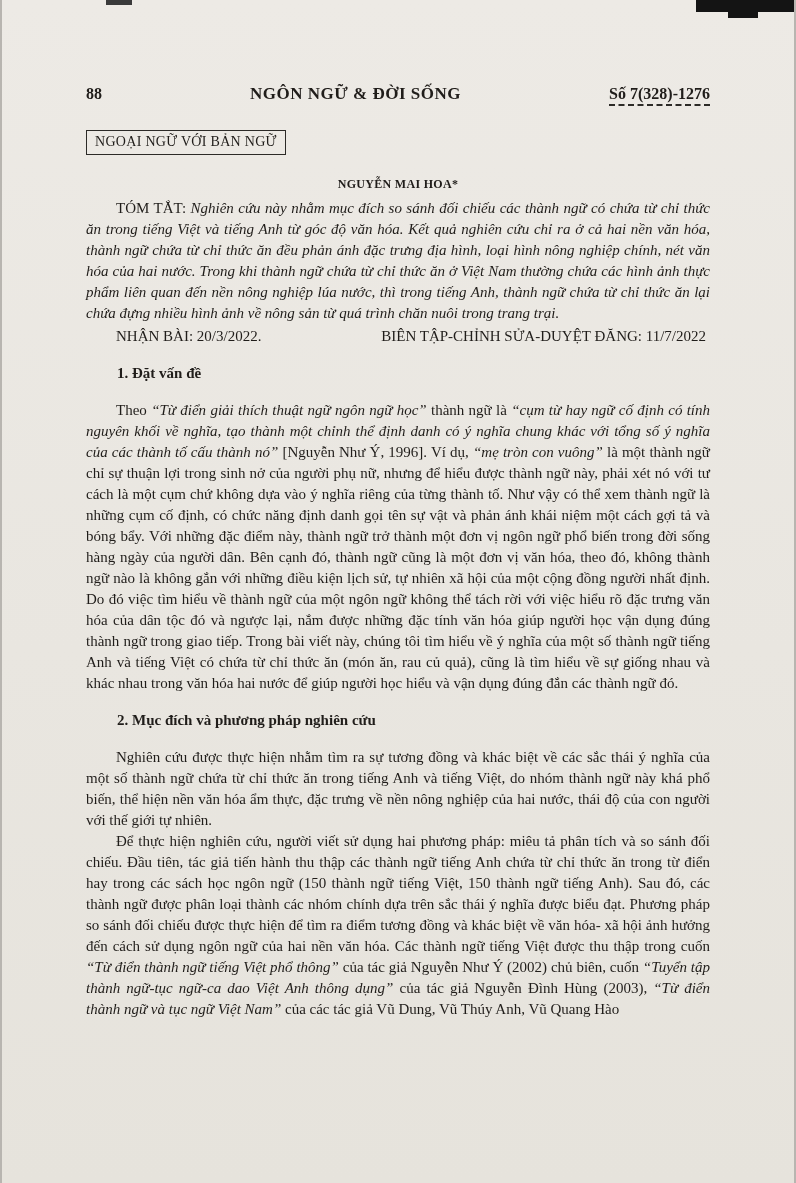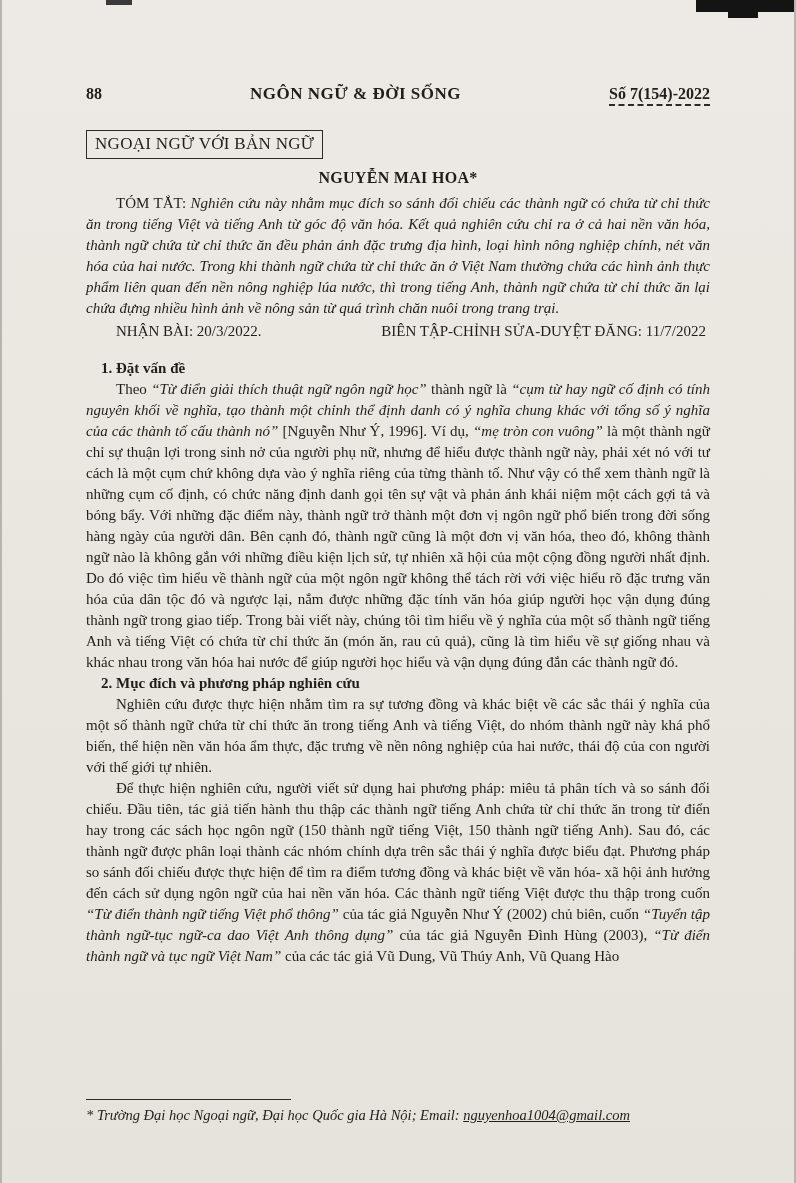--- a/index.html
+++ b/index.html
@@ -18,60 +18,60 @@
   .artifact-tr2{position:absolute;top:0;right:36px;width:30px;height:18px;background:#141414;}
   .artifact-tl{position:absolute;top:0;left:104px;width:26px;height:5px;background:#3a3a3a;}
   .header{
     display:flex;justify-content:space-between;align-items:baseline;
     font-weight:bold;font-size:16px;margin-bottom:24px;
   }
   .journal{font-size:17px;letter-spacing:.5px;}
   .issue{border-bottom:2px dashed #2c2a27;padding-bottom:1px;}
   .rubric{
     display:inline-block;border:1.6px solid #2c2a27;
-    padding:3px 8px 4px 8px;font-size:17px;letter-spacing:.3px;
-    margin-bottom:10px;
+    padding:3px 8px 4px 8px;font-size:14px;letter-spacing:.3px;
+    margin-bottom:22px;
   }
   .title{
     font-size:21px;font-weight:bold;text-align:center;
     line-height:1.32;margin:8px 0 4px 0;letter-spacing:.2px;
   }
-  .author{text-align:center;font-weight:bold;font-size:16px;margin:0 0 6px 0;letter-spacing:.3px;}
+  .author{text-align:center;font-weight:bold;font-size:12px;margin:0 0 6px 0;letter-spacing:.3px;}
   .para{
     font-size:15px;line-height:21px;text-align:justify;
     text-indent:30px;margin:0;
   }
   .dates{
     display:flex;justify-content:space-between;
     font-size:15px;line-height:21px;
     padding-left:30px;padding-right:4px;margin-top:2px;
   }
   .heading{
     font-size:15px;font-weight:bold;line-height:21px;
-    margin:0;text-indent:15px;
+    margin:16px;text-indent:15px;
   }
   .heading.first{margin-top:16px;}
   .footer-area{position:absolute;left:84px;right:84px;bottom:58px;}
   .footnote-rule{width:205px;border-top:1.7px solid #2c2a27;margin-bottom:5px;}
   .footnote{font-size:14.5px;line-height:20px;margin:0;text-indent:0;}
   .it{font-style:italic;}
   .ul{text-decoration:underline;}
 </style>
 </head>
 <body>
 
 <div class="page">
   <div class="artifact-tr"></div>
   <div class="artifact-tr2"></div>
   <div class="artifact-tl"></div>
 
   <header class="header">
     <span class="pagenum">88</span>
     <span class="journal">NGÔN NGỮ &amp; ĐỜI SỐNG</span>
-    <span class="issue">Số 7(154)-2022</span>
+    <span class="issue">Số 7(328)-1276</span>
   </header>
 
   <div class="rubric">
     <span>NGOẠI NGỮ VỚI BẢN NGỮ</span>
   </div>
 
 
   <div class="author">NGUYỄN MAI HOA*</div>
 
   <p class="para"><span>TÓM TẮT: </span><span class="it">Nghiên cứu này nhằm mục đích so sánh đối chiếu các thành ngữ có chứa từ chỉ thức ăn trong tiếng Việt và tiếng Anh từ góc độ văn hóa. Kết quả nghiên cứu chỉ ra ở cả hai nền văn hóa, thành ngữ chứa từ chỉ thức ăn đều phản ánh đặc trưng địa hình, loại hình nông nghiệp chính, nét văn hóa của hai nước. Trong khi thành ngữ chứa từ chỉ thức ăn ở Việt Nam thường chứa các hình ảnh thực phẩm liên quan đến nền nông nghiệp lúa nước, thì trong tiếng Anh, thành ngữ chứa từ chỉ thức ăn lại chứa đựng nhiều hình ảnh về nông sản từ quá trình chăn nuôi trong trang trại.</span></p>
@@ -81,17 +81,13 @@
     <span>BIÊN TẬP-CHỈNH SỬA-DUYỆT ĐĂNG: 11/7/2022</span>
   </div>
 
   <h2 class="heading first">1. Đặt vấn đề</h2>
   <p class="para"><span>Theo </span><span class="it">“Từ điển giải thích thuật ngữ ngôn ngữ học”</span><span> thành ngữ là </span><span class="it">“cụm từ hay ngữ cố định có tính nguyên khối về nghĩa, tạo thành một chỉnh thể định danh có ý nghĩa chung khác với tổng số ý nghĩa của các thành tố cấu thành nó”</span><span> [Nguyễn Như Ý, 1996]. Ví dụ, </span><span class="it">“mẹ tròn con vuông”</span><span> là một thành ngữ chỉ sự thuận lợi trong sinh nở của người phụ nữ, nhưng để hiểu được thành ngữ này, phải xét nó với tư cách là một cụm chứ không dựa vào ý nghĩa riêng của từng thành tố. Như vậy có thể xem thành ngữ là những cụm cố định, có chức năng định danh gọi tên sự vật và phản ánh khái niệm một cách gợi tả và bóng bẩy. Với những đặc điểm này, thành ngữ trở thành một đơn vị ngôn ngữ phổ biến trong đời sống hàng ngày của người dân. Bên cạnh đó, thành ngữ cũng là một đơn vị văn hóa, theo đó, không thành ngữ nào là không gắn với những điều kiện lịch sử, tự nhiên xã hội của một cộng đồng người nhất định. Do đó việc tìm hiểu về thành ngữ của một ngôn ngữ không thể tách rời với việc hiểu rõ đặc trưng văn hóa của dân tộc đó và ngược lại, nắm được những đặc tính văn hóa giúp người học vận dụng đúng thành ngữ trong giao tiếp. Trong bài viết này, chúng tôi tìm hiểu về ý nghĩa của một số thành ngữ tiếng Anh và tiếng Việt có chứa từ chỉ thức ăn (món ăn, rau củ quả), cũng là tìm hiểu về sự giống nhau và khác nhau trong văn hóa hai nước để giúp người học hiểu và vận dụng đúng đắn các thành ngữ đó.</span></p>
 
   <h2 class="heading">2. Mục đích và phương pháp nghiên cứu</h2>
   <p class="para"><span>Nghiên cứu được thực hiện nhằm tìm ra sự tương đồng và khác biệt về các sắc thái ý nghĩa của một số thành ngữ chứa từ chỉ thức ăn trong tiếng Anh và tiếng Việt, do nhóm thành ngữ này khá phổ biến, thể hiện nền văn hóa ẩm thực, đặc trưng về nền nông nghiệp của hai nước, thái độ của con người với thế giới tự nhiên.</span></p>
   <p class="para"><span>Để thực hiện nghiên cứu, người viết sử dụng hai phương pháp: miêu tả phân tích và so sánh đối chiếu. Đầu tiên, tác giả tiến hành thu thập các thành ngữ tiếng Anh chứa từ chỉ thức ăn trong từ điển hay trong các sách học ngôn ngữ (150 thành ngữ tiếng Việt, 150 thành ngữ tiếng Anh). Sau đó, các thành ngữ được phân loại thành các nhóm chính dựa trên sắc thái ý nghĩa được biểu đạt. Phương pháp so sánh đối chiếu được thực hiện để tìm ra điểm tương đồng và khác biệt về văn hóa- xã hội ảnh hưởng đến cách sử dụng ngôn ngữ của hai nền văn hóa. Các thành ngữ tiếng Việt được thu thập trong cuốn </span><span class="it">“Từ điển thành ngữ tiếng Việt phổ thông”</span><span> của tác giả Nguyễn Như Ý (2002) chủ biên, cuốn </span><span class="it">“Tuyển tập thành ngữ-tục ngữ-ca dao Việt Anh thông dụng”</span><span> của tác giả Nguyễn Đình Hùng (2003), </span><span class="it">“Từ điển thành ngữ và tục ngữ Việt Nam”</span><span> của các tác giả Vũ Dung, Vũ Thúy Anh, Vũ Quang Hào</span></p>
 
-  <footer class="footer-area">
-    <div class="footnote-rule"></div>
-    <p class="footnote"><span class="it">* Trường Đại học Ngoại ngữ, Đại học Quốc gia Hà Nội; Email: </span><span class="it ul">nguyenhoa1004@gmail.com</span></p>
-  </footer>
 </div>
 
 </body></html>

